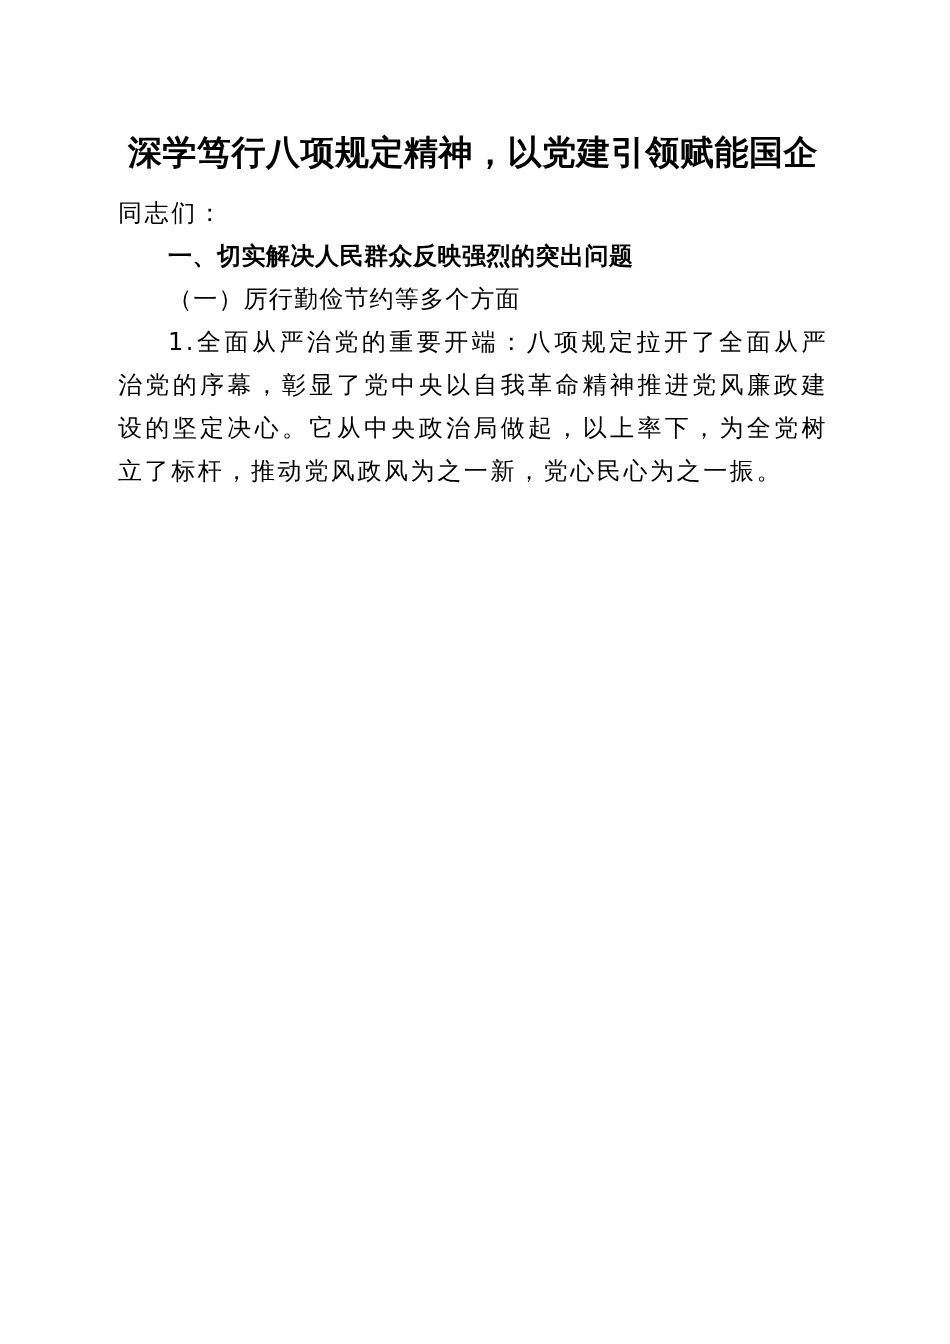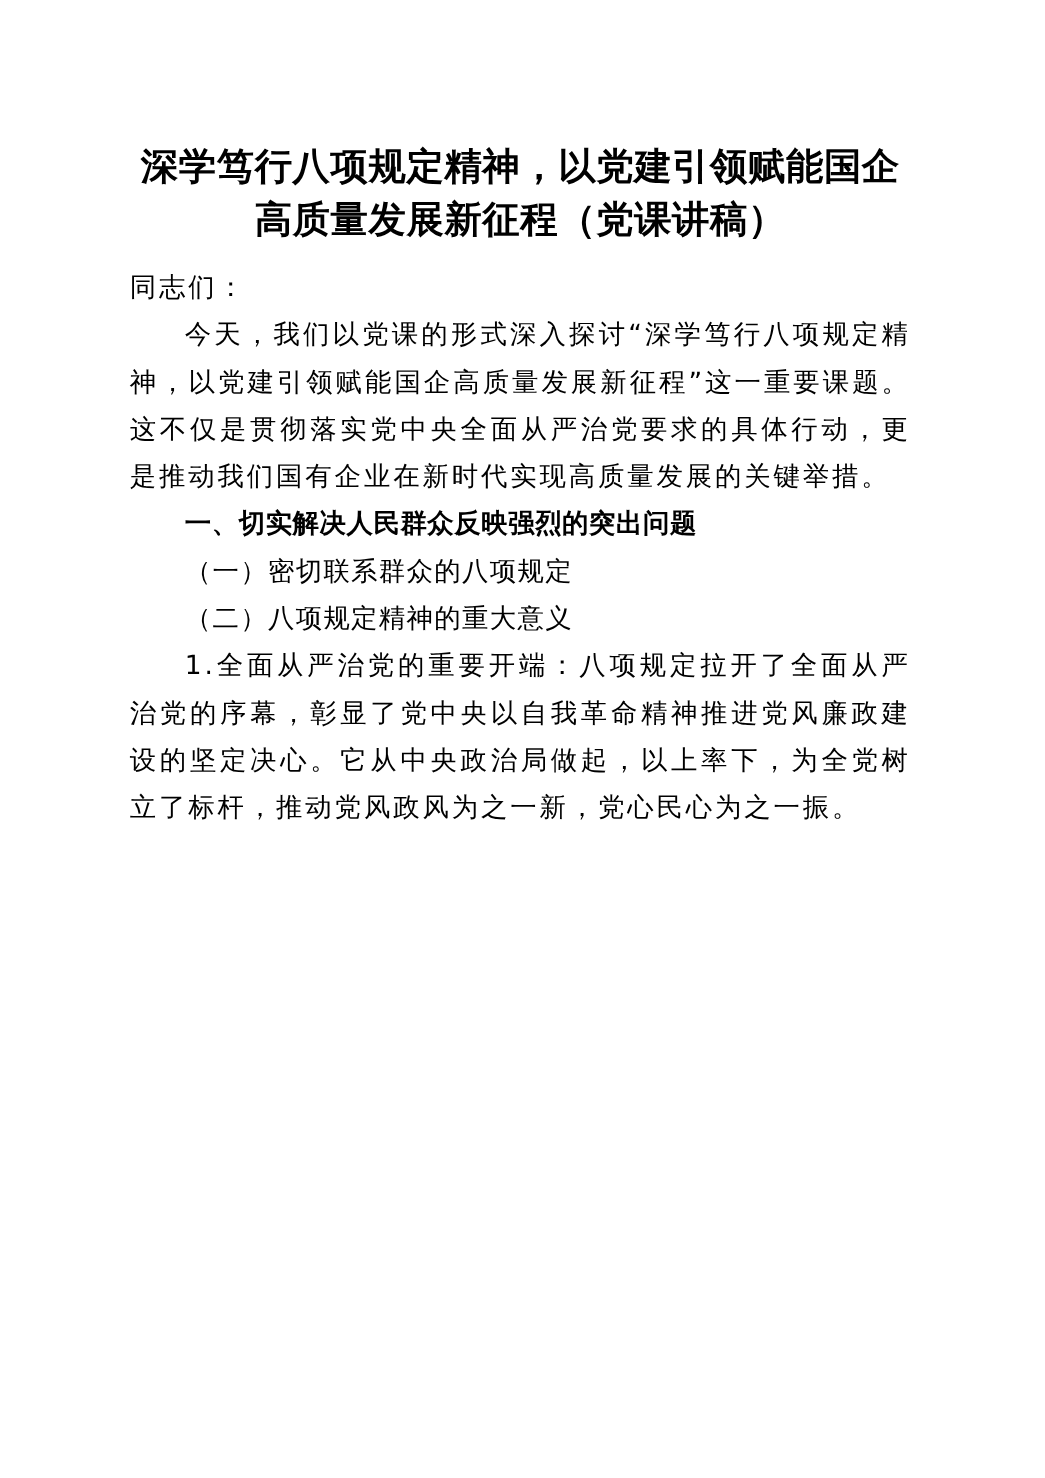--- a/index.html
+++ b/index.html
@@ -65,27 +65,24 @@
     .h2.second {
       text-indent: 50px;
     }
   </style>
 </head>
 <body>
 
 <div class="page">
   <h1 class="title">
     <span class="line">深学笃行八项规定精神，以党建引领赋能国企</span>
-    <span class="line">高质量发展新征程（党课讲稿）</span>
   </h1>
 
   <div class="body">
     <p class="salutation">同志们：</p>
-    <p class="indent">今天，我们以党课的形式深入探讨“深学笃行八项规定精神，以党建引领赋能国企高质量发展新征程”这一重要课题。这不仅是贯彻落实党中央全面从严治党要求的具体行动，更是推动我们国有企业在新时代实现高质量发展的关键举措。</p>
 
     <p class="h1">一、切实解决人民群众反映强烈的突出问题</p>
 
-    <p class="h2">（一）密切联系群众的八项规定</p>
+    <p class="h2">（一）厉行勤俭节约等多个方面</p>
 
-    <p class="h2 second">（二）八项规定精神的重大意义</p>
     <p class="indent">1.全面从严治党的重要开端：八项规定拉开了全面从严治党的序幕，彰显了党中央以自我革命精神推进党风廉政建设的坚定决心。它从中央政治局做起，以上率下，为全党树立了标杆，推动党风政风为之一新，党心民心为之一振。</p>
   </div>
 </div>
 
 </body></html>

